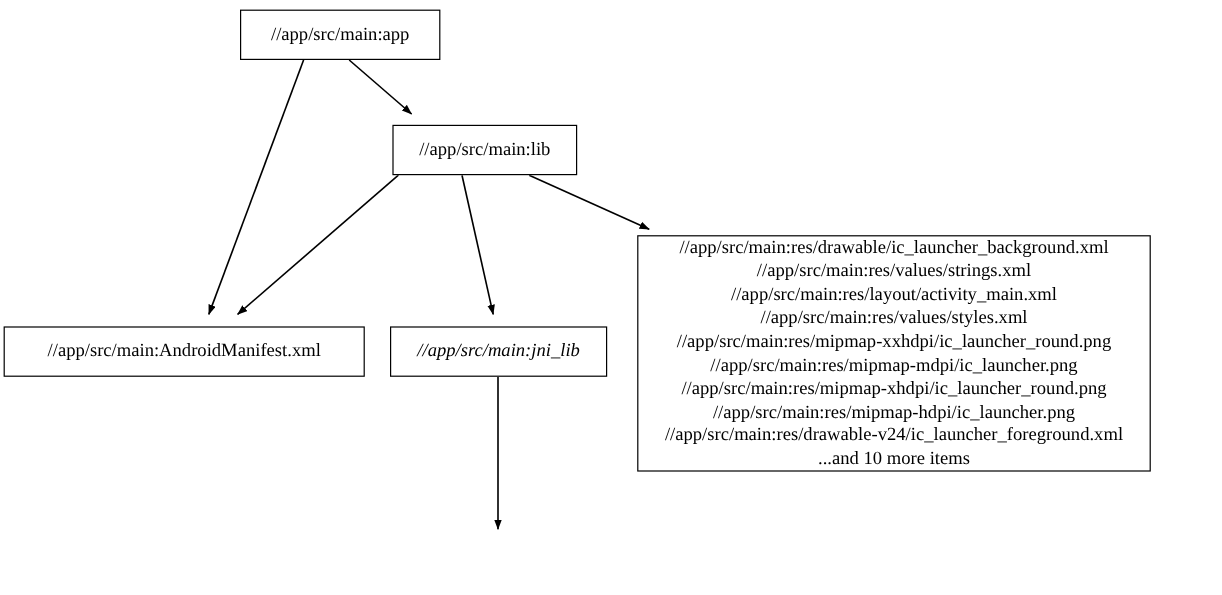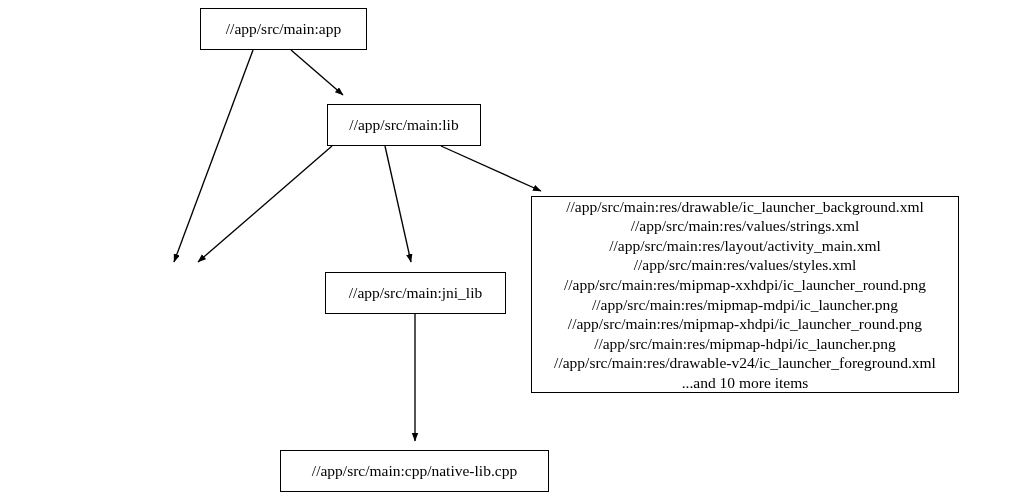--- a/index.html
+++ b/index.html
@@ -69,35 +69,35 @@
   </svg>
 
   <div class="node" style="left:200px; top:8px; width:167px; height:42px;">
     <span class="label">//app/src/main:app</span>
   </div>
 
   <div class="node" style="left:302px; top:104px; width:154px; height:42px;margin-left:25px;">
     <span class="label">//app/src/main:lib</span>
   </div>
 
+  <div class="node" style="left:3px; top:272px; width:301px; height:42px;">
+    <span class="label">//app/src/main:AndroidManifest.xml</span>
+  </div>
 
-  <div class="node" style="left:325px; top:272px; width:181px; height:42px;">
+  <div class="node" style="left:325px; top:272px; width:181px; height:42px;font-style:italic;">
     <span class="label">//app/src/main:jni_lib</span>
   </div>
 
   <div class="node" style="left:531px; top:196px; width:428px; height:197px;">
     <span class="label">//app/src/main:res/drawable/ic_launcher_background.xml
 //app/src/main:res/values/strings.xml
 //app/src/main:res/layout/activity_main.xml
 //app/src/main:res/values/styles.xml
 //app/src/main:res/mipmap-xxhdpi/ic_launcher_round.png
 //app/src/main:res/mipmap-mdpi/ic_launcher.png
 //app/src/main:res/mipmap-xhdpi/ic_launcher_round.png
 //app/src/main:res/mipmap-hdpi/ic_launcher.png
 //app/src/main:res/drawable-v24/ic_launcher_foreground.xml
 ...and 10 more items</span>
   </div>
 
-  <div class="node" style="left:280px; top:450px; width:269px; height:42px;">
-    <span class="label">//app/src/main:cpp/native-lib.cpp</span>
-  </div>
 
 </div>
 
 </body></html>

